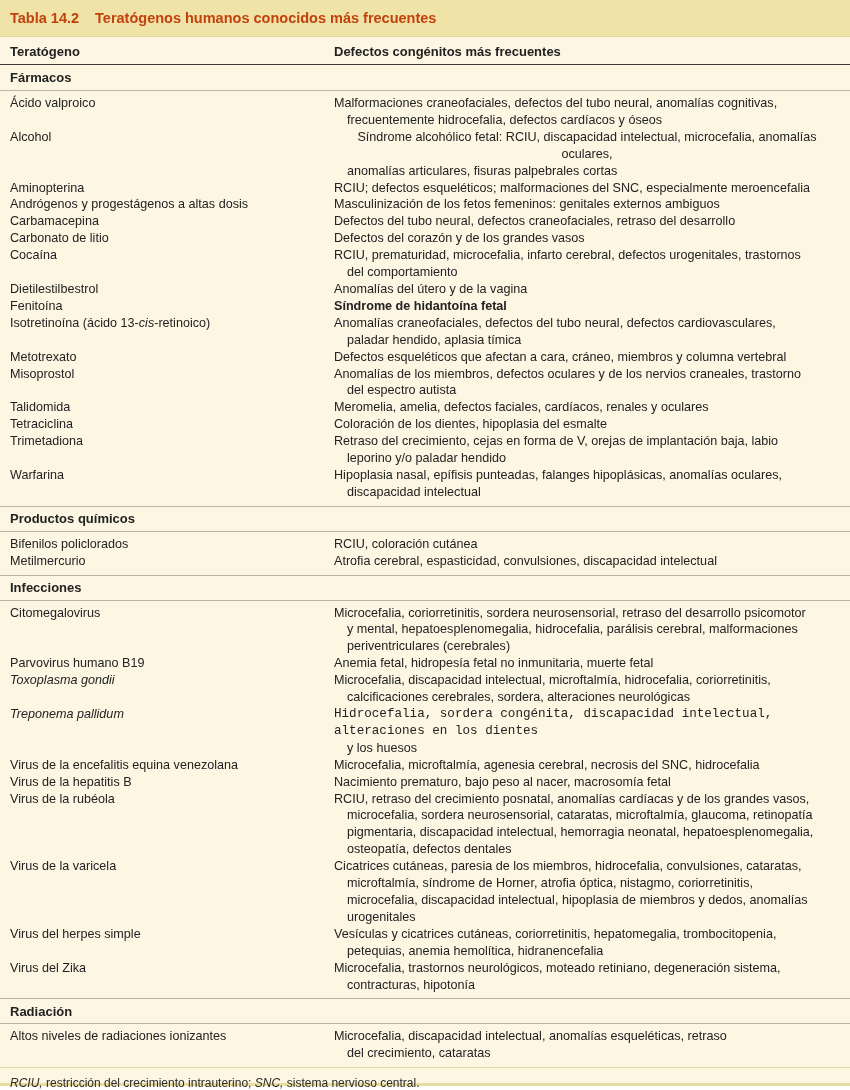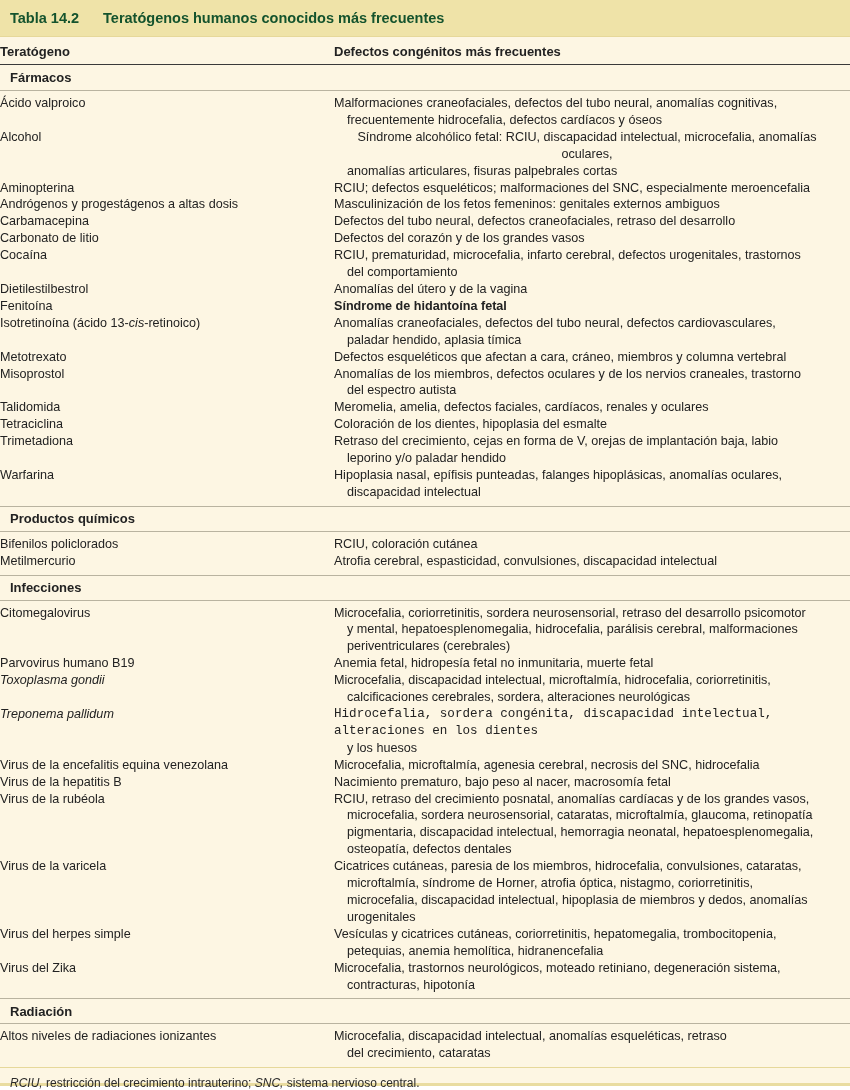--- a/index.html
+++ b/index.html
@@ -14,36 +14,35 @@
     width: 850px; height: 1086px;
     background: #fdf6e3;
     border-bottom: 3px solid #e9dca0;
     box-sizing: border-box;
   }
   .title-bar {
     height: 37px;
     background: #efe3a8;
     display: flex; align-items: center;
     padding-left: 10px;
-    font-size: 14.5px; font-weight: bold; color: #14532d;
+    font-size: 14.5px; font-weight: bold; color: #c2410c;
     border-bottom: 1px solid #e6d89a;
     box-sizing: border-box;
-    gap: 8px;
   }
   .title-num { margin-right: 16px; }
   .col-head {
     display: flex;
     height: 28px; align-items: center;
     font-weight: bold; font-size: 13px;
     border-bottom: 1.5px solid #3a3a3a;
     margin: 0 0;
     padding-top: 2px;
     box-sizing: border-box;
   }
-  .c1 { width: 328px; box-sizing: border-box; flex: none; }
+  .c1 { width: 328px; padding-left: 10px; box-sizing: border-box; flex: none; }
   .c2 { flex: 1; padding-right: 10px; margin-left: 6px; }
   .cat {
     height: 26px; display: flex; align-items: center;
     padding-left: 10px;
     font-weight: bold; font-size: 13px;
     border-bottom: 1.5px solid #b9b3a0;
     box-sizing: border-box;
   }
   .cat.top-rule { border-top: 1.5px solid #b9b3a0; }
   .group { padding: 4px 0 5px 0; }

